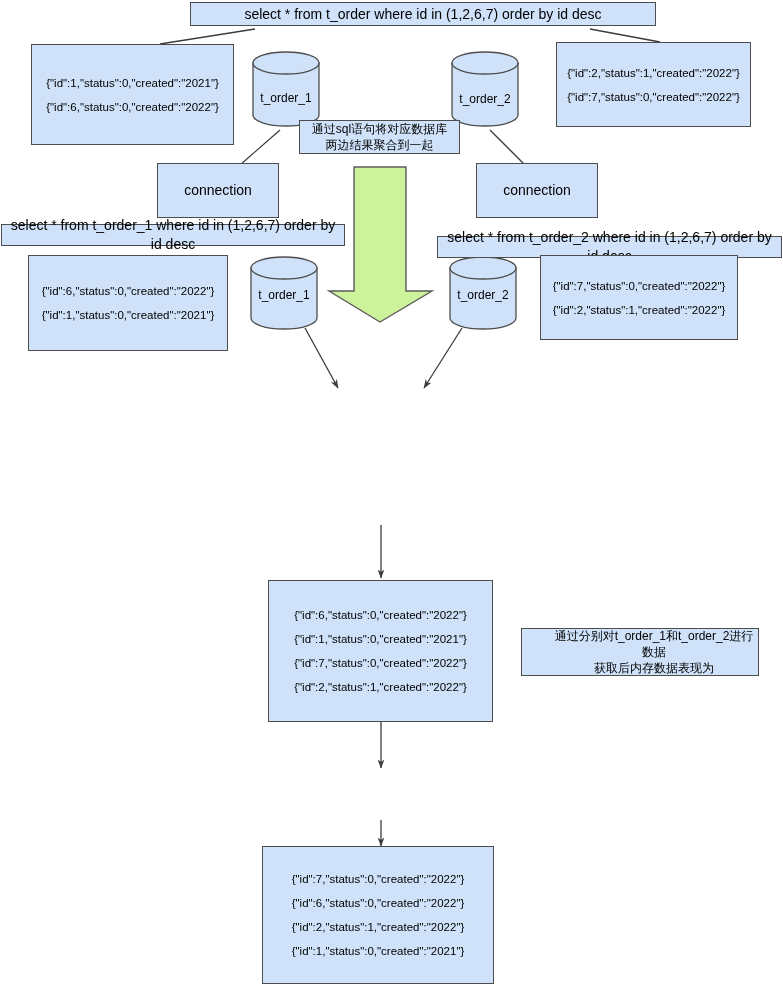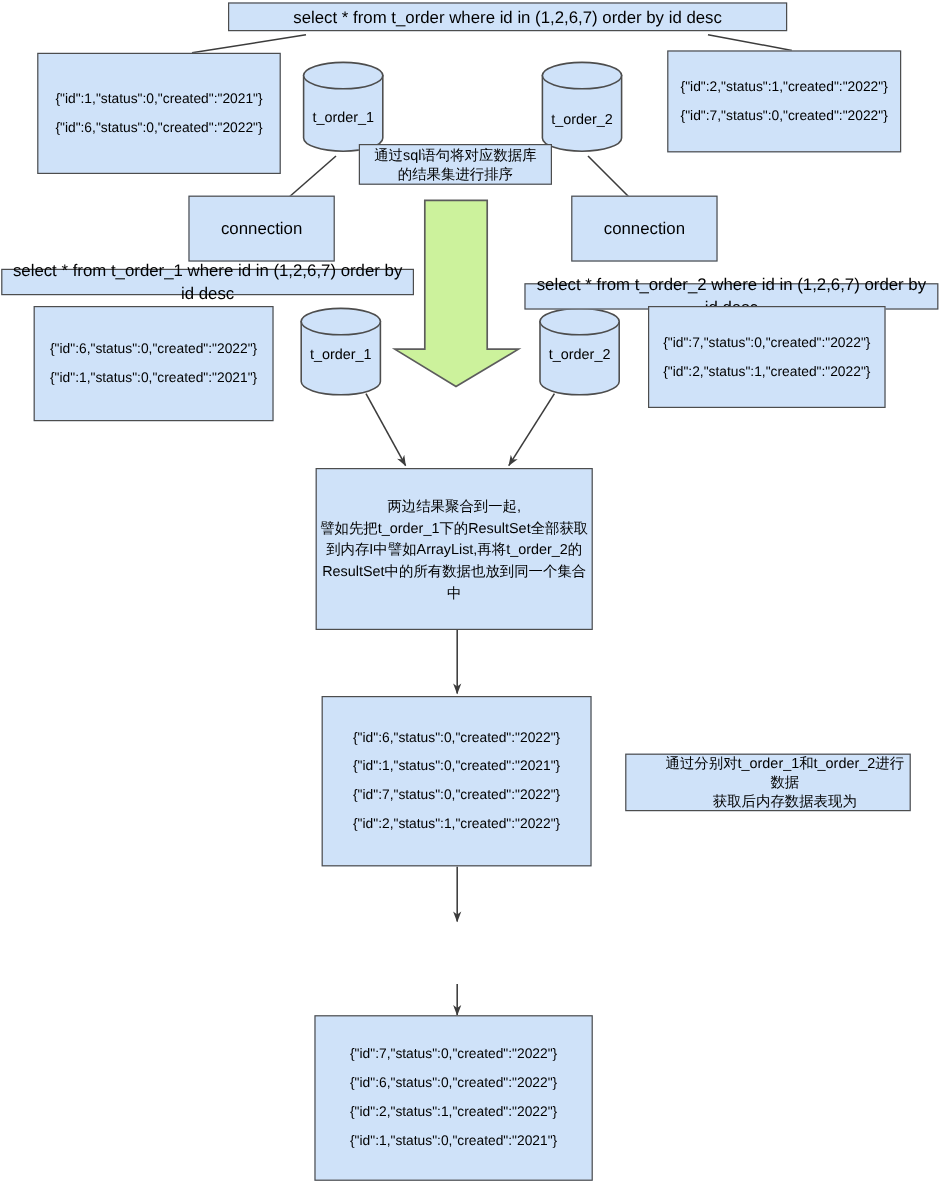--- a/index.html
+++ b/index.html
@@ -136,21 +136,21 @@
     <div class="row">{"id":7,"status":0,"created":"2022"}</div>
   </div>
 
   <div class="cyl-label" style="left:253px; top:91px; width:66px;">t_order_1</div>
   <div class="cyl-label" style="left:452px; top:92px; width:66px;">t_order_2</div>
   <div class="cyl-label" style="left:251px; top:288px; width:66px;">t_order_1</div>
   <div class="cyl-label" style="left:450px; top:288px; width:66px;">t_order_2</div>
 
   <div class="box zh" style="left:299px; top:120px; width:161px; height:34px;">
     <span>通过sql语句将对应数据库
-的结果集进行排序</span>
+两边结果聚合到一起</span>
   </div>
 
   <div class="box" style="left:157px; top:163px; width:122px; height:55px;">
     <span>connection</span>
   </div>
   <div class="box" style="left:476px; top:163px; width:122px; height:55px;">
     <span>connection</span>
   </div>
 
   <div class="box sql" style="left:1px; top:224px; width:344px; height:22px;">
@@ -163,27 +163,20 @@
   <div class="rows" style="left:28px; top:255px; width:200px; height:96px;">
     <div class="row">{"id":6,"status":0,"created":"2022"}</div>
     <div class="row">{"id":1,"status":0,"created":"2021"}</div>
   </div>
 
   <div class="rows" style="left:540px; top:255px; width:198px; height:85px;">
     <div class="row">{"id":7,"status":0,"created":"2022"}</div>
     <div class="row">{"id":2,"status":1,"created":"2022"}</div>
   </div>
 
-  <div class="box zh" style="left:263px; top:390px; width:231px; height:135px; line-height:1.5;">
-    <span>两边结果聚合到一起,
-譬如先把t_order_1下的ResultSet全部获取
-到内存I中譬如ArrayList,再将t_order_2的
-ResultSet中的所有数据也放到同一个集合
-中</span>
-  </div>
 
   <div class="rows" style="left:268px; top:580px; width:225px; height:142px;">
     <div class="row">{"id":6,"status":0,"created":"2022"}</div>
     <div class="row">{"id":1,"status":0,"created":"2021"}</div>
     <div class="row">{"id":7,"status":0,"created":"2022"}</div>
     <div class="row">{"id":2,"status":1,"created":"2022"}</div>
   </div>
 
   <div class="box zh" style="left:521px; top:628px; width:238px; height:48px;padding-left:28px;">
     <span>通过分别对t_order_1和t_order_2进行数据

